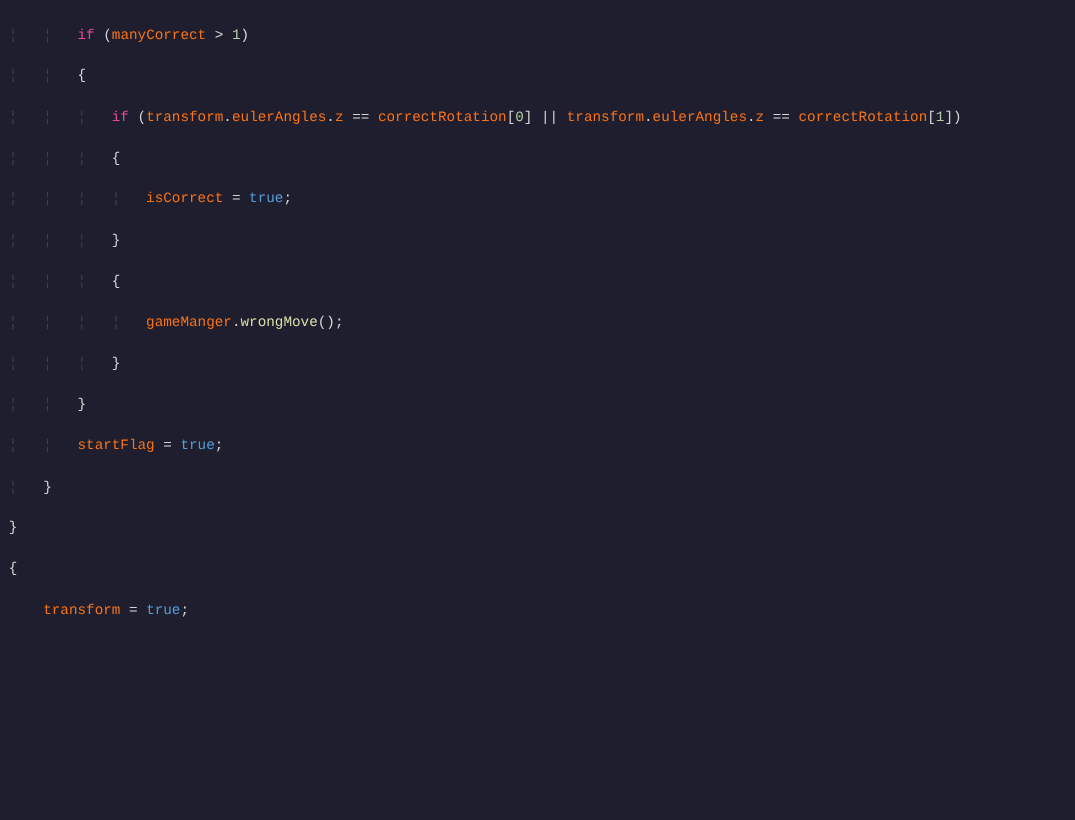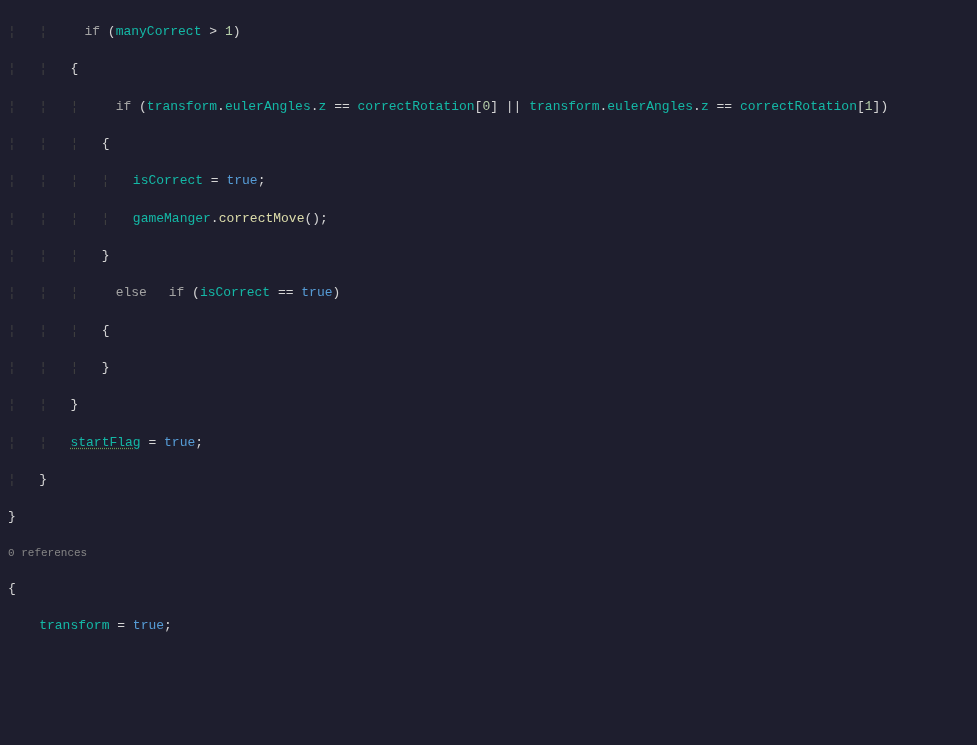--- a/index.html
+++ b/index.html
@@ -21,60 +21,57 @@
     }
     .code-container {
       white-space: pre;
       position: relative;
     }
     .line {
       display: block;
       height: 18.5px;
     }
     .kw { color: #569cd6; }
-    .kw-flow { color: #a3a3a3; margin-left: 14px; }
+    .kw-flow { color: #ec4899; }
     .method { color: #dcdcaa; }
-    .prop { color: #14b8a6; }
+    .prop { color: #f97316; }
     .num { color: #b5cea8; }
     .codelens {
       color: #858585;
       font-size: 11px;
       height: 15px;
       display: block;
       padding-left: 0px;
     }
     .guide {
       color: #404040;
     }
     .squiggle {
-      text-decoration: underline;
       text-decoration-style: dotted;
       text-decoration-color: #6a9955;
       text-underline-offset: 2px;
     }
   </style>
 </head>
 <body>
 
 <div class="code-container">
 <span class="line"><span class="guide">¦   ¦   </span><span class="kw-flow">if</span> (<span class="prop">manyCorrect</span><span> &gt; </span><span class="num">1</span>)</span>
 <span class="line"><span class="guide">¦   ¦   </span>{</span>
 <span class="line"><span class="guide">¦   ¦   ¦   </span><span class="kw-flow">if</span> (<span class="prop">transform</span>.<span class="prop">eulerAngles</span>.<span class="prop">z</span><span> == </span><span class="prop">correctRotation</span>[<span class="num">0</span>]<span> || </span><span class="prop">transform</span>.<span class="prop">eulerAngles</span>.<span class="prop">z</span><span> == </span><span class="prop">correctRotation</span>[<span class="num">1</span>])</span>
 <span class="line"><span class="guide">¦   ¦   ¦   </span>{</span>
 <span class="line"><span class="guide">¦   ¦   ¦   ¦   </span><span class="prop">isCorrect</span><span> = </span><span class="kw">true</span>;</span>
-<span class="line"><span class="guide">¦   ¦   ¦   ¦   </span><span class="prop">gameManger</span>.<span class="method">correctMove</span>();</span>
 <span class="line"><span class="guide">¦   ¦   ¦   </span>}</span>
-<span class="line"><span class="guide">¦   ¦   ¦   </span><span class="kw-flow">else</span> <span class="kw-flow">if</span> (<span class="prop">isCorrect</span><span> == </span><span class="kw">true</span>)</span>
 <span class="line"><span class="guide">¦   ¦   ¦   </span>{</span>
+<span class="line"><span class="guide">¦   ¦   ¦   ¦   </span><span class="prop">gameManger</span>.<span class="method">wrongMove</span>();</span>
 <span class="line"><span class="guide">¦   ¦   ¦   </span>}</span>
 <span class="line"><span class="guide">¦   ¦   </span>}</span>
 <span class="line"><span class="guide">¦   ¦   </span><span class="prop squiggle">startFlag</span><span> = </span><span class="kw">true</span>;</span>
 <span class="line"><span class="guide">¦   </span>}</span>
 <span class="line">}</span>
-<span class="codelens"><span>0 references</span></span>
 <span class="line">{</span>
 <span class="line"><span class="guide">    </span><span class="prop">transform</span><span> = </span><span class="kw">true</span>;</span>
 
 
 
 
 
 
 
 

